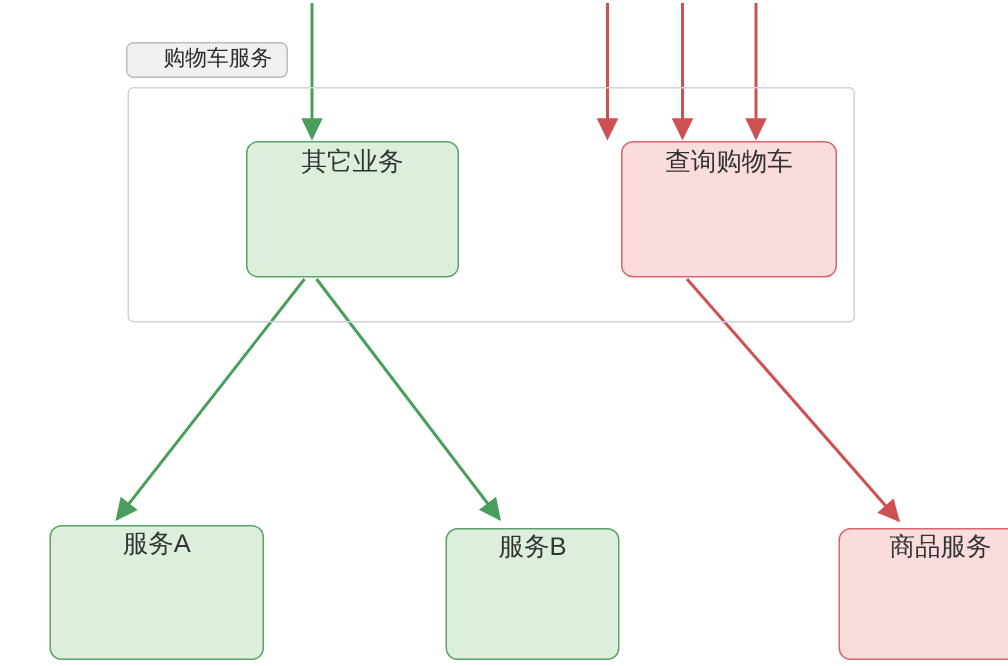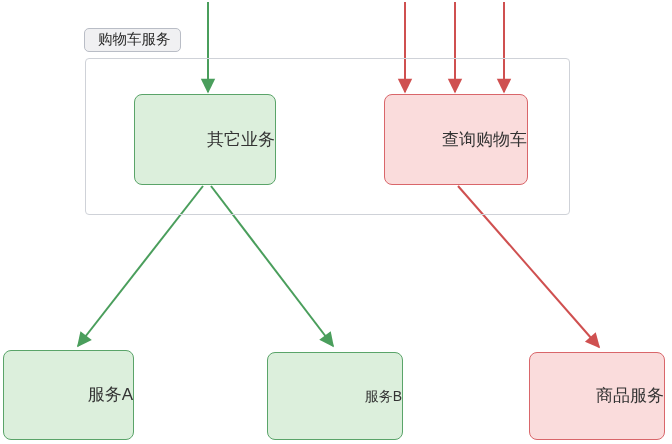--- a/index.html
+++ b/index.html
@@ -33,40 +33,41 @@
     height: 157px;
     border: 1.4px solid #cfd2d8;
     border-radius: 4px;
     background: transparent;
     box-sizing: border-box;
   }
   .group-label {
     position: absolute;
     left: 84px;
     top: 28px;
-    padding: 2px 9px 3px 13px;
+    padding: 2px 9px 3px 24px;
     border: 1.3px solid #b9bdc6;
     border-radius: 5px;
     background: #f0f0f2;
     color: #2b2b2b;
     font-size: 14.5px;
     line-height: 17px;
     white-space: nowrap;
     box-sizing: border-box;
   }
   .node {
     position: absolute;
     box-sizing: border-box;
     display: flex;
-    flex-direction: column;
-    align-items: flex-end;
+    flex-direction: row;
+    align-items: flex-start;
     justify-content: center;
     border-radius: 8px;
     text-align: center;
     color: #333333;
+    margin-left: 30px;
   }
   .node .line {
     display: block;
     white-space: nowrap;
   }
   .node.green {
     background: #dcefdc;
     border: 1.8px solid #5aa469;
   }
   .node.red {
@@ -85,31 +86,31 @@
     left: 384px;
     top: 94px;
     width: 144px;
     height: 91px;
     font-size: 17px;
     line-height: 26px;
   }
   #node-service-a {
     left: 3px;
     top: 350px;
-    width: 131px;
+    width: 143px;
     height: 90px;
     font-size: 17px;
     line-height: 24px;
   }
   #node-service-b {
     left: 267px;
     top: 352px;
-    width: 136px;
+    width: 116px;
     height: 88px;
-    font-size: 14px;
+    font-size: 17px;
     line-height: 24px;
   }
   #node-product {
     left: 529px;
     top: 352px;
     width: 136px;
     height: 88px;
     font-size: 17px;
     line-height: 24px;
   }

